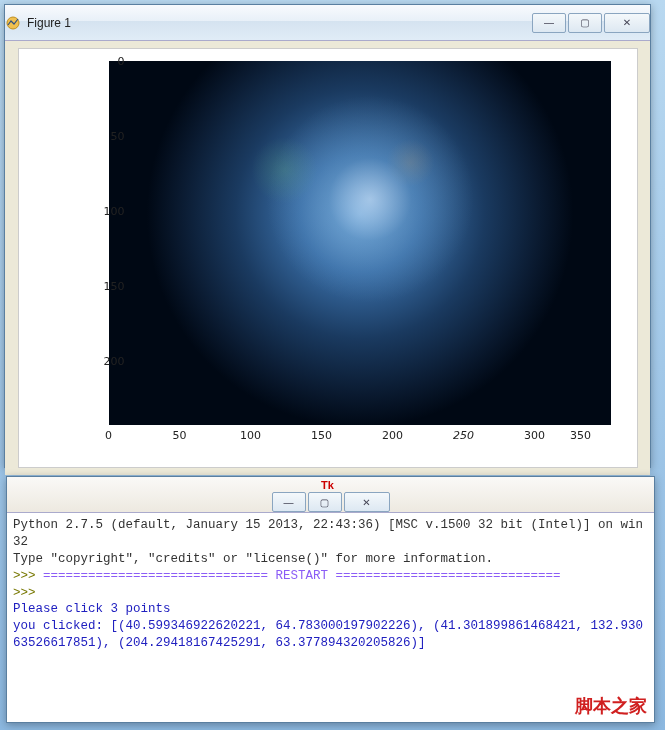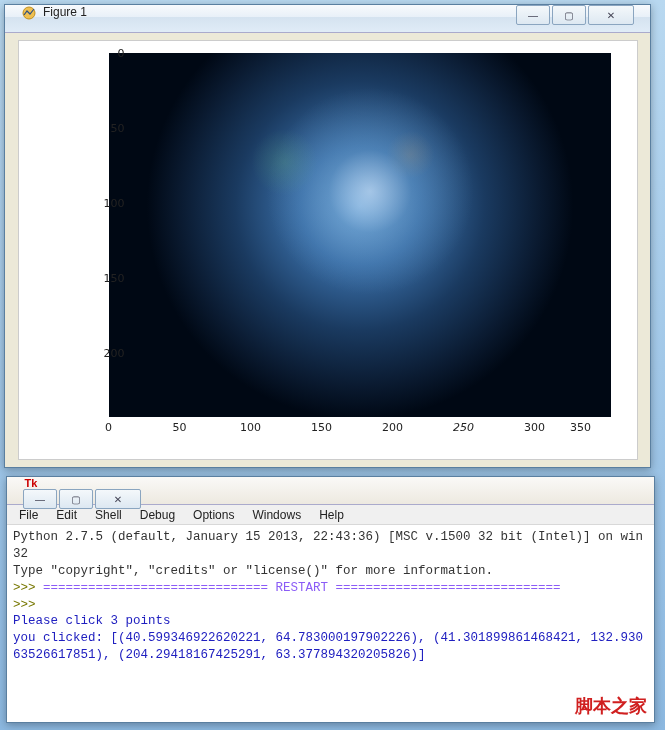--- a/index.html
+++ b/index.html
@@ -11,24 +11,25 @@
   overflow: hidden;
   position: relative;
 }
 .window {
   position: absolute;
   background: #ece9d8;
   border: 1px solid #5a7fa0;
   box-shadow: 0 2px 8px rgba(0,0,0,0.3);
 }
 .titlebar {
-  height: 28px;
+  height: 36px;
   background: linear-gradient(to bottom, #f8fafd 0%, #e8f0f8 45%, #d5e3f0 46%, #e0ecf7 100%);
   display: flex;
-  padding: 0 16px;
+  align-items: center;
+  padding: 0 0;
   border-bottom: 1px solid #aac;
 }
 .title-icon {
   width: 16px; height: 16px; margin-right: 6px;
   display: flex; align-items: center; justify-content: center;
 }
 .title-text { font-size: 12px; color: #222; flex: 1; }
 .win-btns { display: flex; gap: 2px; }
 .win-btn {
   width: 34px; height: 20px;
@@ -143,29 +144,20 @@
 
 <div id="shell-window" class="window">
   <div class="titlebar">
     <span class="title-icon tk-icon">Tk</span>
     <div class="win-btns">
       <div class="win-btn">—</div>
       <div class="win-btn">▢</div>
       <div class="win-btn close">✕</div>
     </div>
   </div>
-  <div class="menubar" id="menubar">
-      <div class="menu-item">File</div>
-      <div class="menu-item">Edit</div>
-      <div class="menu-item">Shell</div>
-      <div class="menu-item">Debug</div>
-      <div class="menu-item">Options</div>
-      <div class="menu-item">Windows</div>
-      <div class="menu-item">Help</div>
-    </div>
   <div class="shell-body"><span class="sys">Python 2.7.5 (default, January 15 2013, 22:43:36) [MSC v.1500 32 bit (Intel)] on win32</span>
 <span class="sys">Type "copyright", "credits" or "license()" for more information.</span>
 <span class="prompt">&gt;&gt;&gt; </span><span class="restart">============================== RESTART ==============================</span>
 <span class="prompt">&gt;&gt;&gt; </span>
 <span class="out">Please click 3 points</span>
 <span class="out">you clicked: [(40.599346922620221, 64.783000197902226), (41.301899861468421, 132.93063526617851), (204.29418167425291, 63.377894320205826)]</span>
 </div>
 </div>
 
 <div class="watermark">脚本之家</div>

